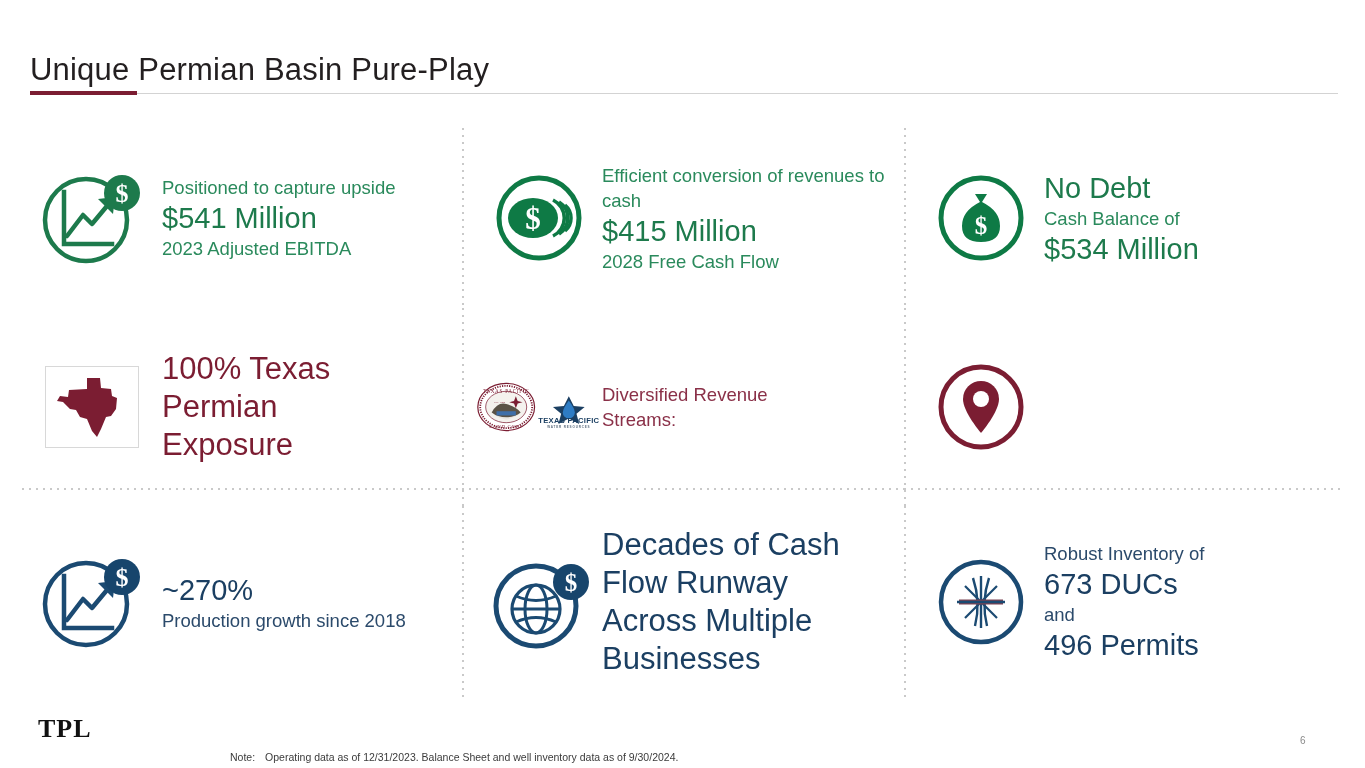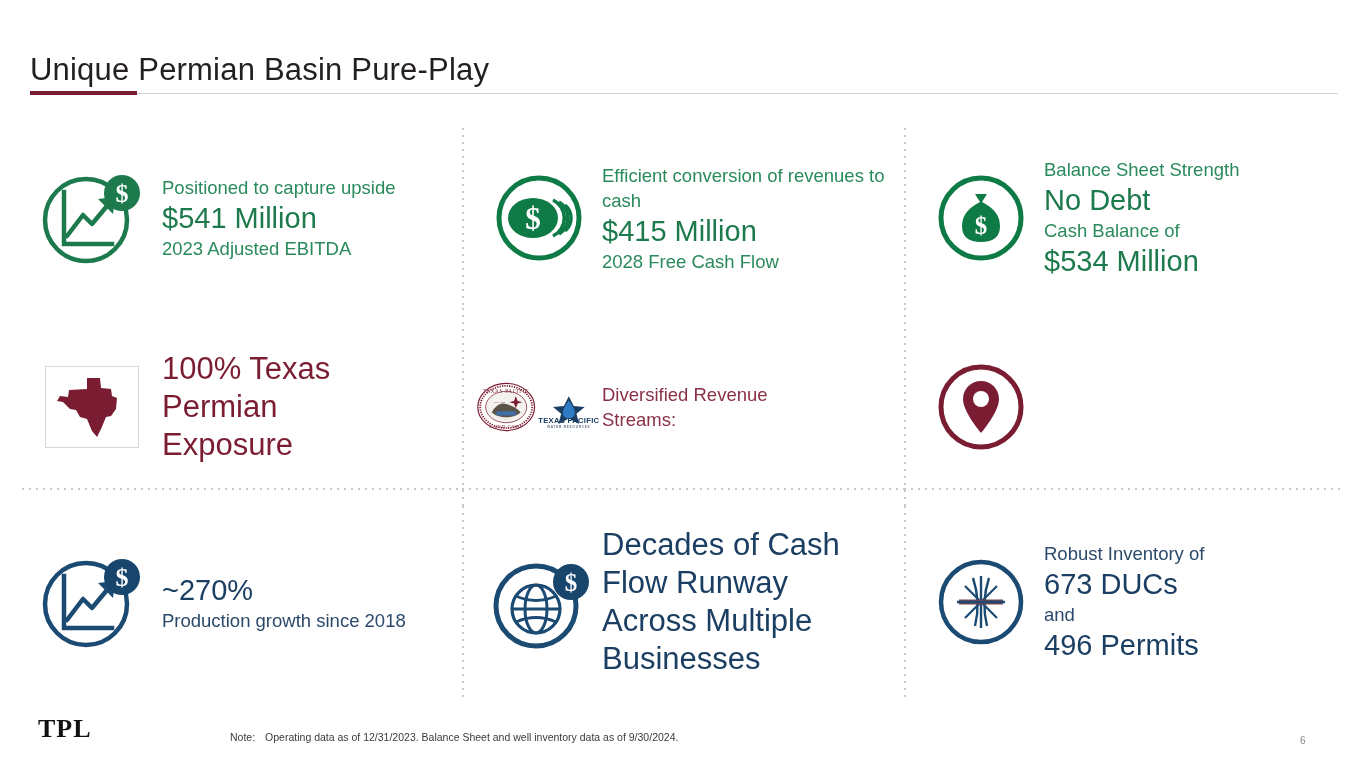--- a/index.html
+++ b/index.html
@@ -58,21 +58,21 @@
   .maroon .lbl{color:#8a3048;}
   .navy .lbl{color:#2b4a6b;}
 
   
   .tpl{
     position:absolute;left:38px;top:714px;
     font-family:"Liberation Serif", serif;
     font-size:26px;font-weight:700;color:#111;letter-spacing:1px;
   }
   .note{
-    position:absolute;left:230px;top:731px;
+    position:absolute;left:230px;top:751px;
     font-size:10.5px;color:#3b3b3b;white-space:nowrap;
   }
   .note .nlab{margin-right:10px;}
   .pageno{position:absolute;left:1300px;top:735px;font-size:10px;color:#8a8a8a;}
 
   
   .texasbox{
     width:92px;height:80px;border:1px solid #d8d8d8;background:#fff;
     display:flex;align-items:center;justify-content:center;
   }
@@ -132,21 +132,20 @@
     <div class="cell c3 green">
       <div class="vdiv"></div>
       <div class="iconbox" style="width:126px;">
         <svg width="92" height="92" viewBox="0 0 92 92">
           <circle cx="46" cy="46" r="40" fill="none" stroke="#0e7a45" stroke-width="5"></circle>
           <path d="M40 22 l12 0 -5 8 q18 9 18 24 q0 16 -19 16 q-19 0 -19 -16 q0 -15 18 -24 z" fill="#0e7a45"></path>
           <text x="46" y="62" font-family="'Liberation Serif',serif" font-size="25" font-weight="bold" fill="#ffffff" text-anchor="middle">$</text>
         </svg>
       </div>
       <div class="txt">
-        <div class="lbl">Balance Sheet Strength</div>
         <div class="big">No Debt</div>
         <div class="lbl">Cash Balance of</div>
         <div class="big">$534 Million</div>
       </div>
     </div>
 
     <div class="cell c1 maroon">
       <div class="hdiv r1"></div>
       <div class="iconbox" style="width:140px;">
         <div class="texasbox">

